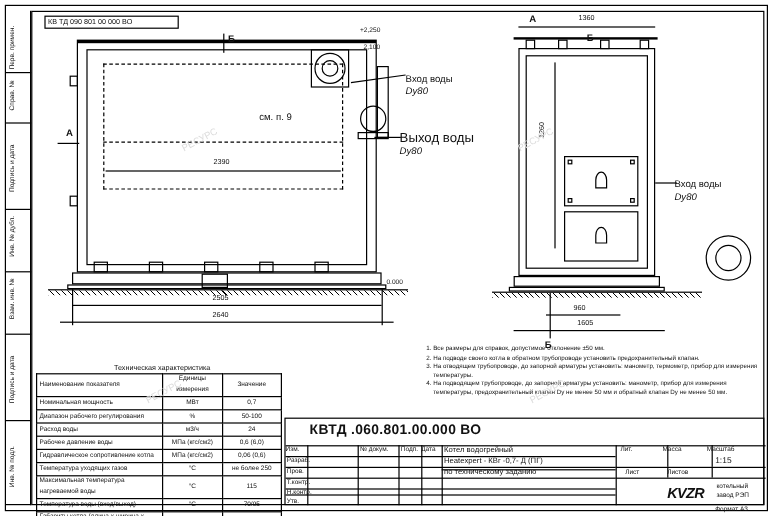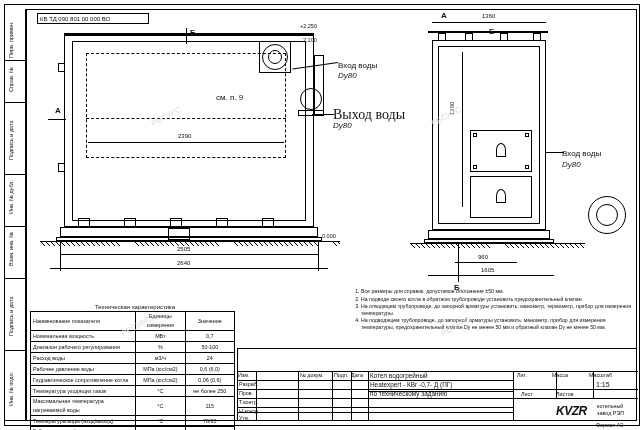--- a/index.html
+++ b/index.html
@@ -106,21 +106,21 @@
   <div class="hline" style="left:48px;top:119px;width:18px;height:1px;"></div>
 
   <div class="lbl" style="left:300px;top:22px;font-size:5.5px;">+2,250</div>
   <div class="lbl" style="left:303px;top:36px;font-size:5.5px;">2,100</div>
   <div class="lbl" style="left:322px;top:232px;font-size:5.5px;">0.000</div>
 
   <div class="lbl" style="left:338px;top:62px;font-size:8px;">Вход воды</div>
   <div class="lbl" style="left:338px;top:72px;font-size:8px;font-style:italic;">Dy80</div>
   <div class="hline" style="left:292px;top:62px;width:46px;height:1px;transform:rotate(-8deg);transform-origin:right center;"></div>
 
-  <div class="lbl" style="left:333px;top:111px;font-size:14px;font-family:Liberation Serif, serif;">Выход воды</div>
+  <div class="lbl" style="left:333px;top:111px;font-size:11px;">Выход воды</div>
   <div class="lbl" style="left:333px;top:122px;font-size:8px;font-style:italic;">Dy80</div>
   <div class="hline" style="left:312px;top:114px;width:22px;height:1px;"></div>
 
   <div class="lbl" style="left:216px;top:94px;font-size:8px;">см. п. 9</div>
 
   <div class="hline" style="left:88px;top:142px;width:196px;height:1px;"></div>
   <div class="dimtxt" style="left:178px;top:133px;">2390</div>
 
   <div class="hline" style="left:60px;top:254px;width:258px;height:1px;"></div>
   <div class="dimtxt" style="left:177px;top:246px;">2505</div>
@@ -262,20 +262,21 @@
     <div class="tbl-line" style="left:94px;top:22px;width:1px;height:50px;"></div>
     <div class="tbl-line" style="left:113px;top:22px;width:1px;height:50px;"></div>
     <div class="tbl-line" style="left:130px;top:22px;width:1px;height:50px;"></div>
     <div class="tbl-line" style="left:275px;top:22px;width:1px;height:50px;"></div>
     <div class="tbl-line" style="left:318px;top:22px;width:1px;height:18px;"></div>
     <div class="tbl-line" style="left:355px;top:22px;width:1px;height:18px;"></div>
     <div class="tbl-line" style="left:318px;top:40px;width:1px;height:9px;"></div>
     <div class="tbl-line" style="left:355px;top:40px;width:1px;height:9px;"></div>
   </div>
 
+  <div class="tb-big" style="left:258px;top:353px;">КВТД .060.801.00.000 ВО</div>
 
   <div class="tb-t" style="left:238px;top:372px;">Изм.</div>
   <div class="tb-t" style="left:300px;top:372px;">№ докум.</div>
   <div class="tb-t" style="left:334px;top:372px;">Подп.</div>
   <div class="tb-t" style="left:351px;top:372px;">Дата</div>
 
   <div class="tb-t" style="left:239px;top:381px;">Разраб.</div>
   <div class="tb-t" style="left:239px;top:390px;">Пров.</div>
   <div class="tb-t" style="left:239px;top:399px;">Т.контр.</div>
   <div class="tb-t" style="left:239px;top:408px;">Н.контр.</div>

